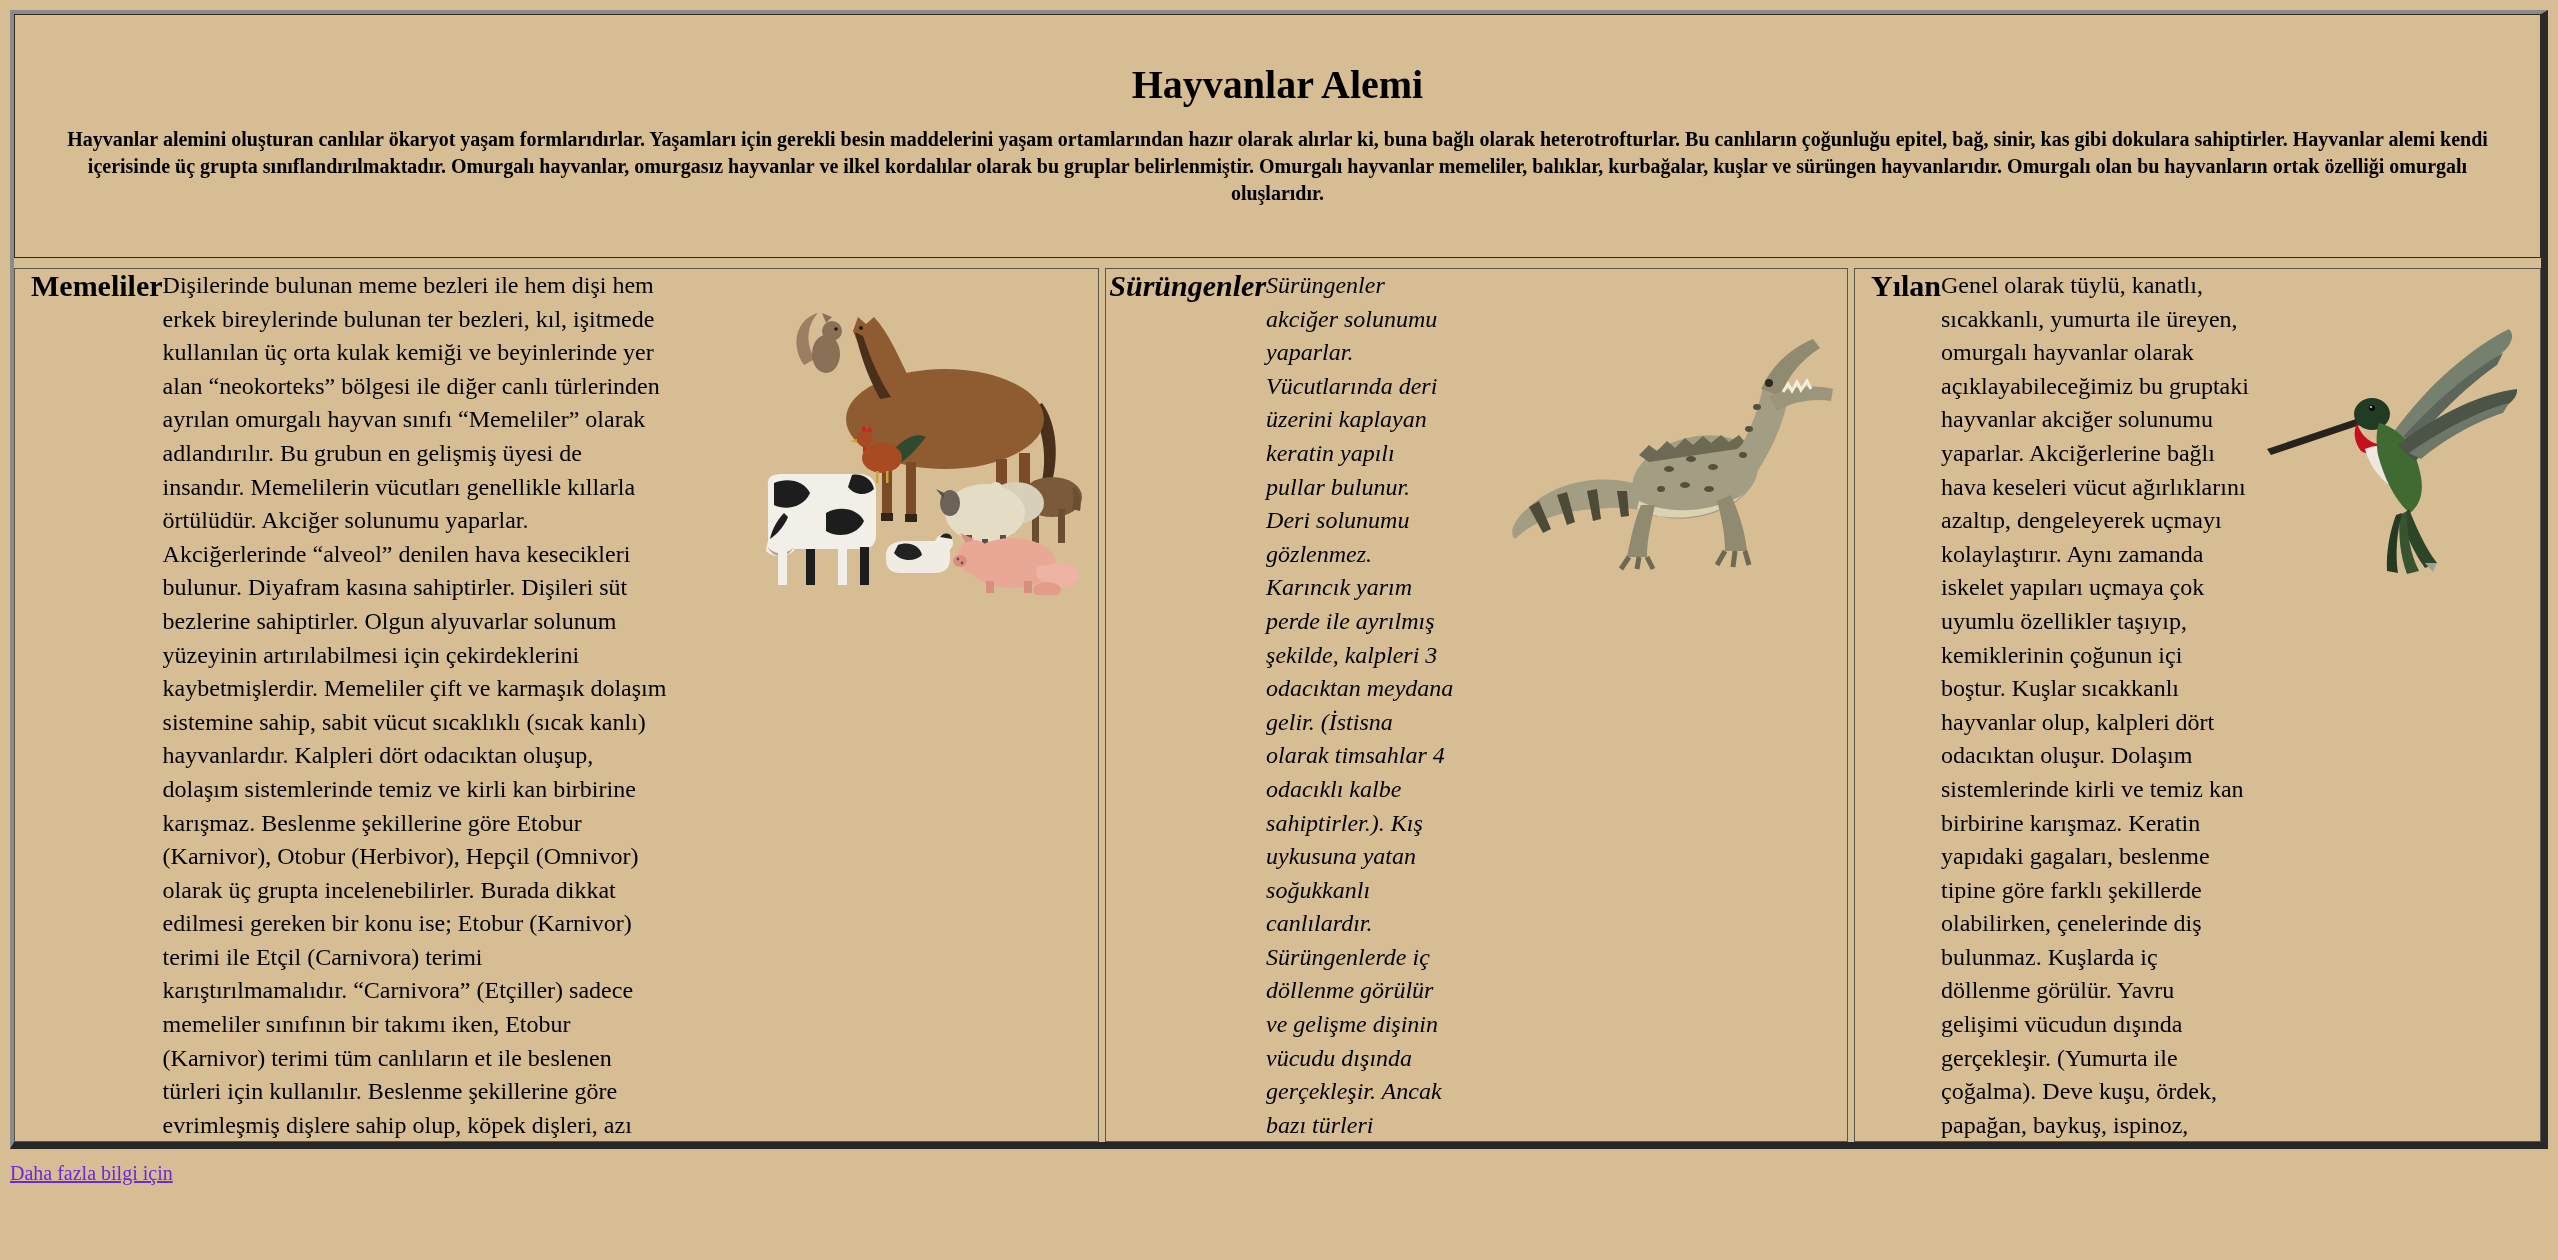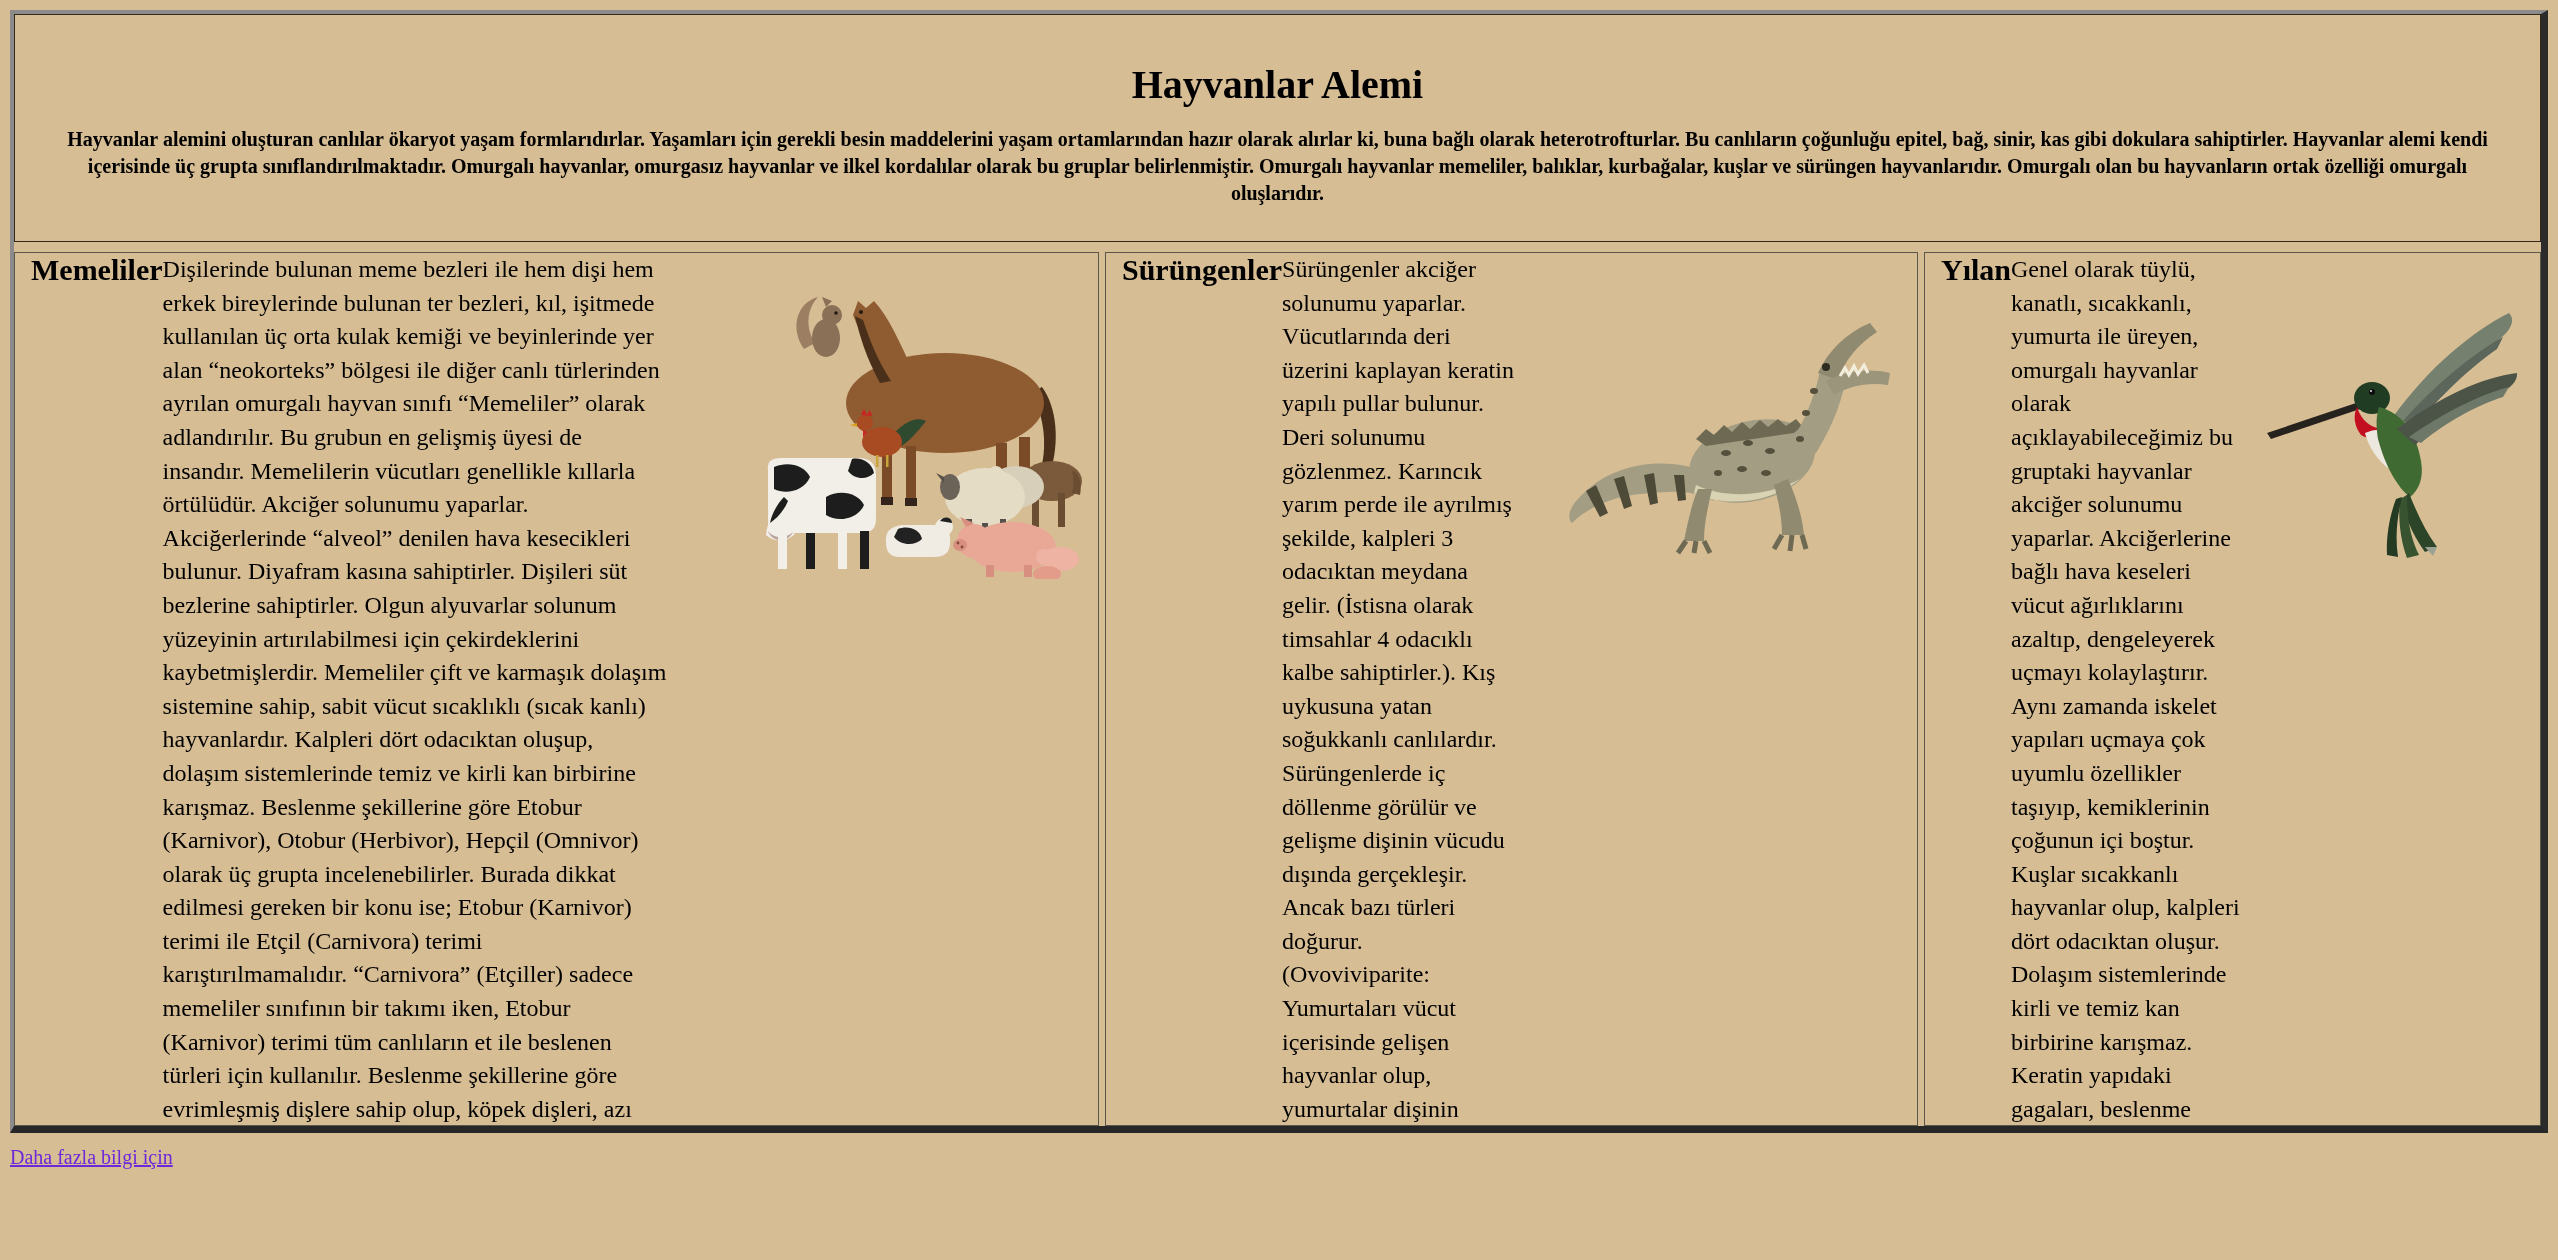--- a/index.html
+++ b/index.html
@@ -27,38 +27,38 @@
   }
   .intro-box h1 {
     font-size: 40px;
     margin: 34px 0 18px 0;
     font-weight: bold;
   }
   .intro-text {
     font-weight: bold;
     font-size: 20px;
     line-height: 1.35;
-    margin: 0;
+    margin: 16px;
   }
   .columns {
     display: flex;
     gap: 6px;
     height: 874px;
   }
   .col {
     box-sizing: border-box;
     border: 1px solid #5a564a;
     padding: 0 16px;
     display: flex;
     flex-direction: row;
     justify-content: center;
     overflow: hidden;
   }
   .col-memeliler   { width: 1085px; }
-  .col-surungenler { width: 813px; }
+  .col-surungenler { width: 743px; font-style: italic; }
   .col-kuslar      { flex: 1; }
   .col h2 { font-size: 30px; margin: 0 0 24px 0; font-weight: bold; }
   .col p  { font-size: 24px; line-height: 1.4; margin: 0; }
   .figure { line-height: 0; }
   .col-memeliler   .figure { margin: 38px 0 0 92px; }
   .col-surungenler .figure { margin: 30px 0 0 40px; }
   .col-kuslar      .figure { margin: 22px 0 0 10px; }
   .footer { margin: 13px 0 0 0; font-size: 20px; }
   .footer a { color: #6d28d9; text-decoration: underline; }
 </style>

